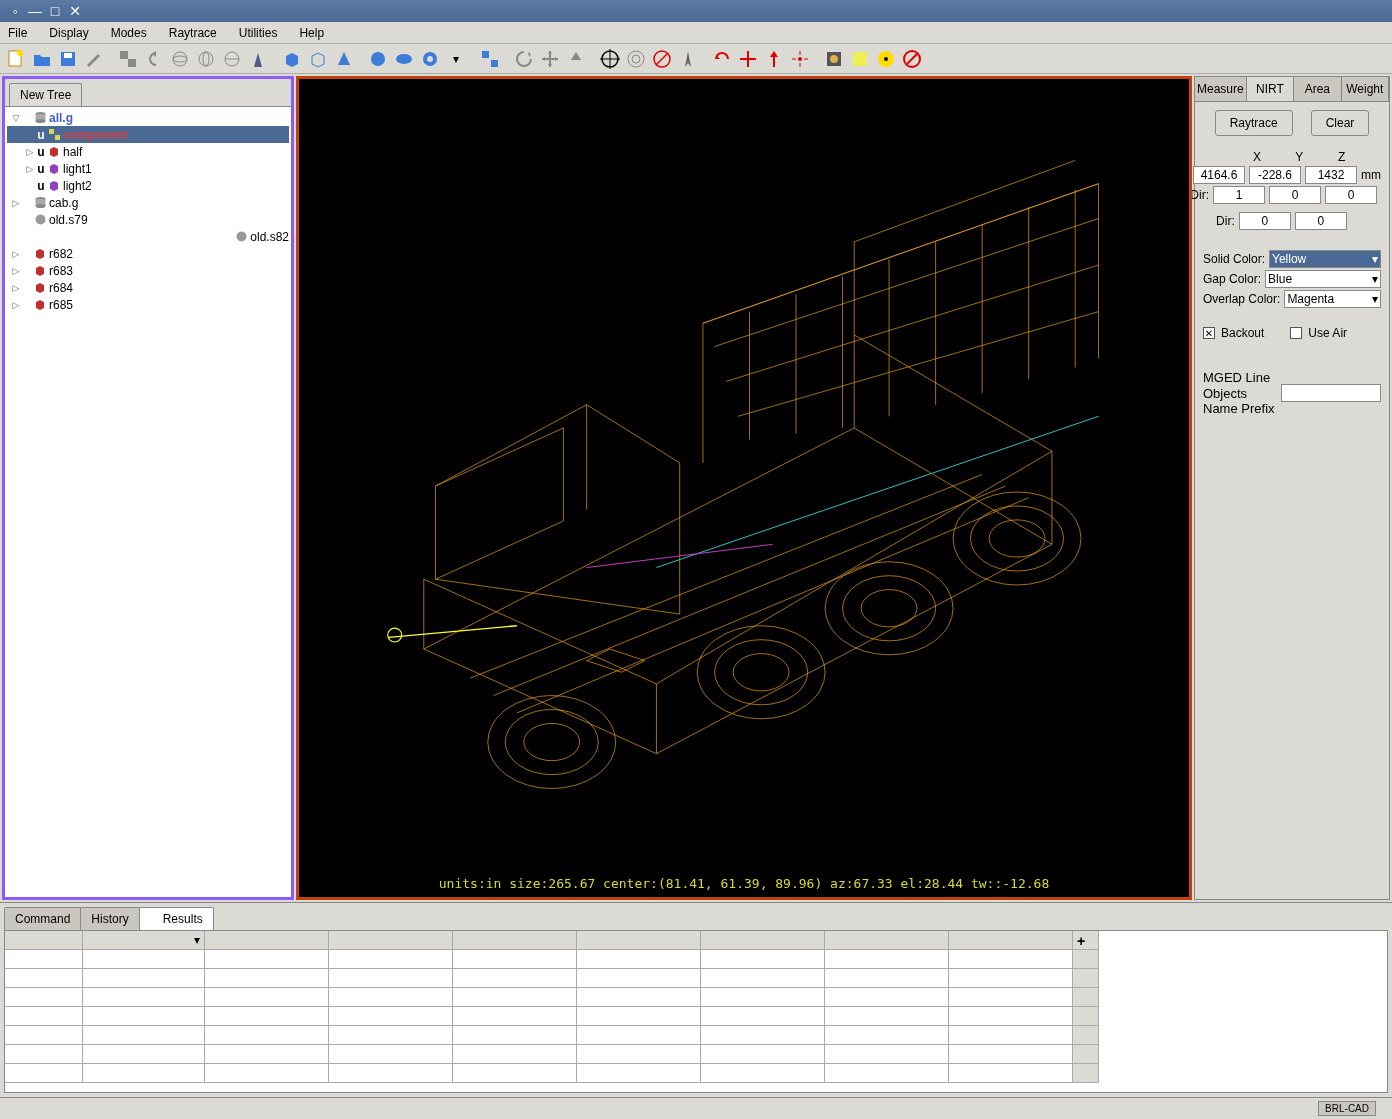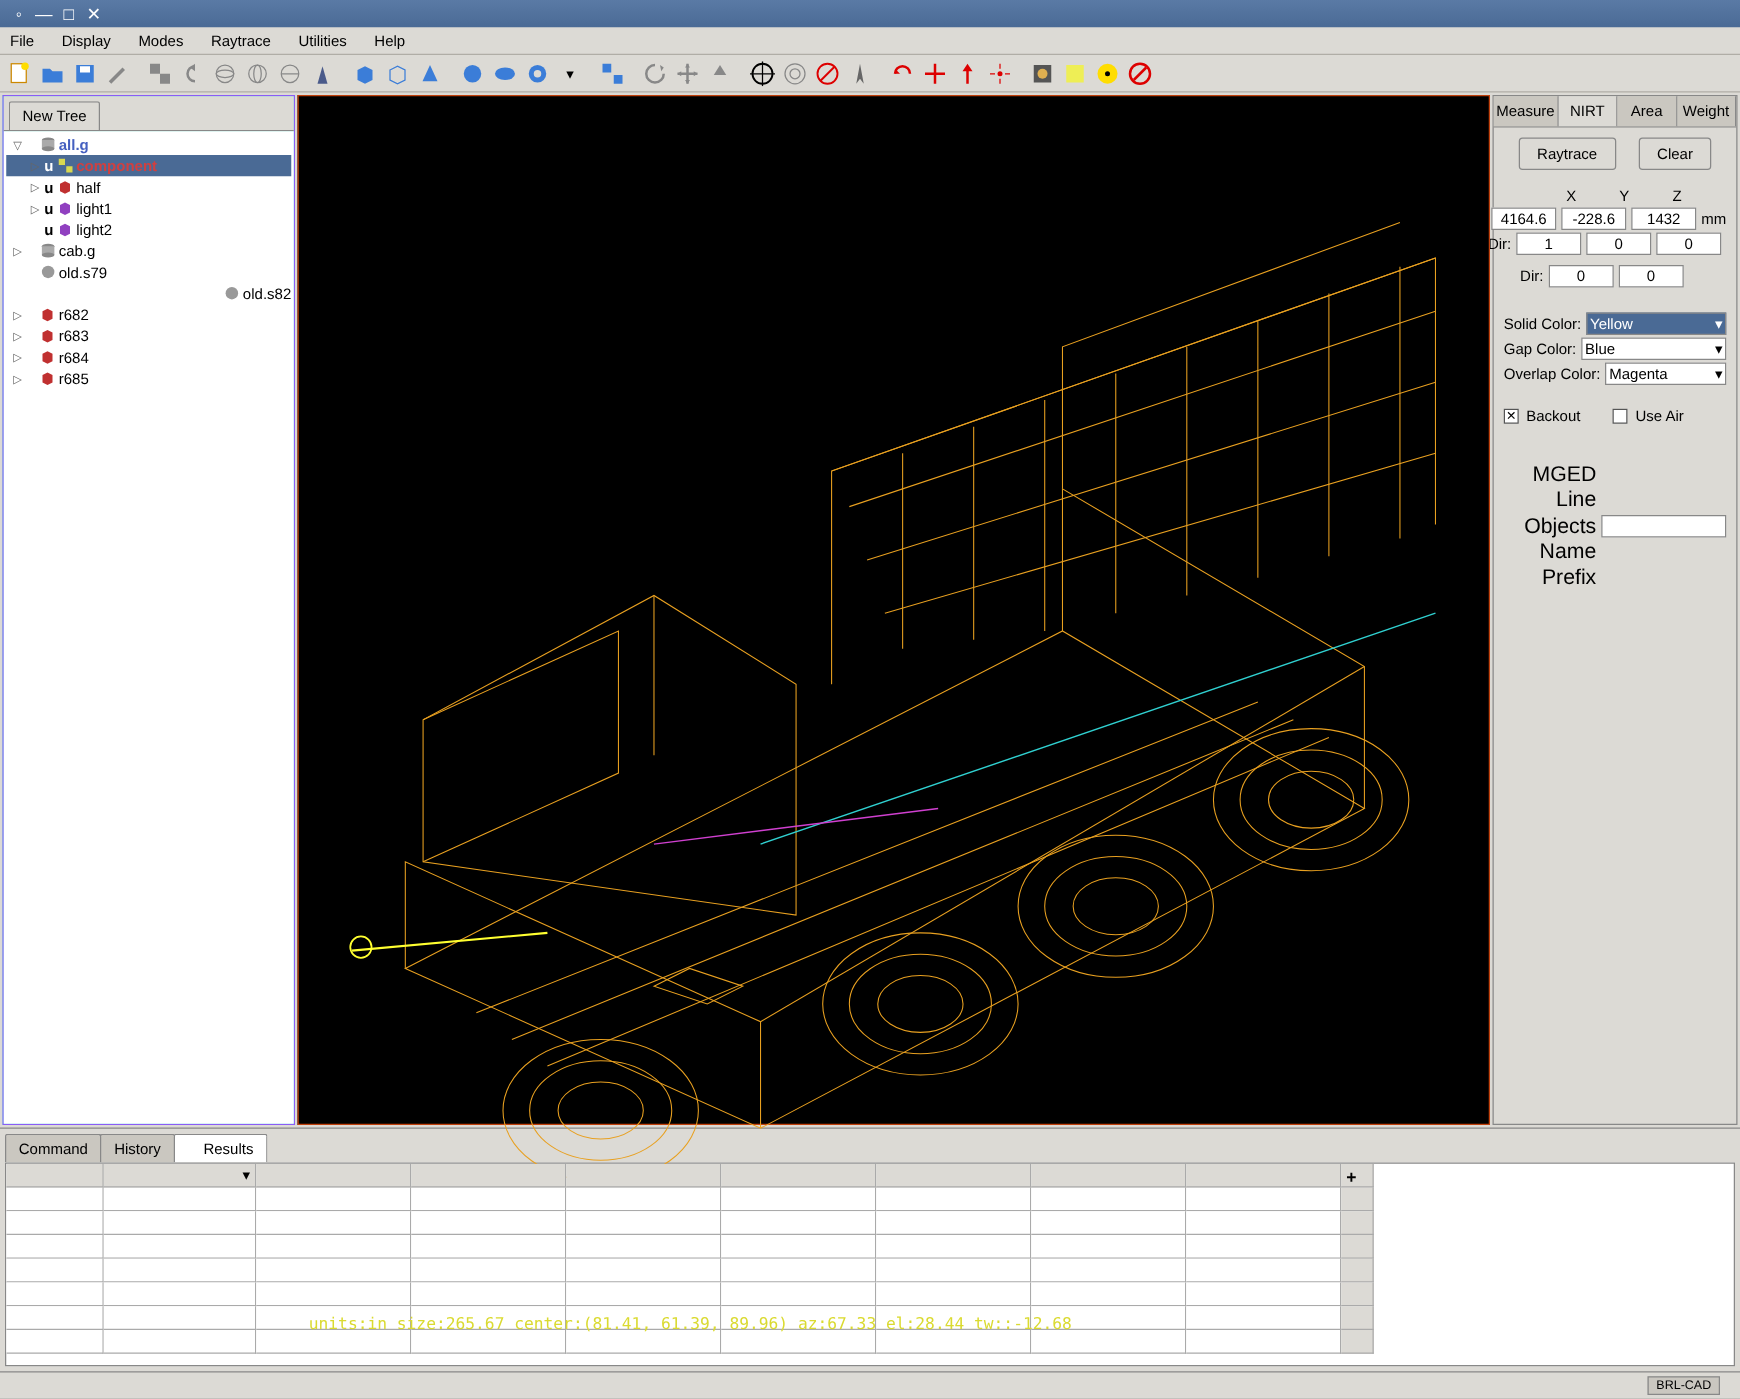--- a/index.html
+++ b/index.html
@@ -6,31 +6,31 @@
 body { background: #dcdad5; overflow: hidden; }
 .titlebar { background: linear-gradient(#5a7aa5, #4a6a95); height: 22px; display: flex; align-items: center; padding: 0 4px; color: #fff; }
 .titlebar .title { flex: 1; text-align: center; font-weight: bold; }
 .titlebar .ctrl { width: 18px; height: 16px; margin-left: 2px; display: flex; align-items: center; justify-content: center; font-size: 14px; color: #fff; }
 .menubar { background: #dcdad5; height: 22px; display: flex; align-items: center; border-bottom: 1px solid #b0ada6; padding: 0 4px; gap: 14px; }
 .menubar span { padding: 2px 4px; }
 .toolbar { background: #dcdad5; height: 30px; display: flex; align-items: center; padding: 0 4px; gap: 2px; border-bottom: 1px solid #b0ada6; }
 .tb-icon { width: 24px; height: 24px; border: 1px solid transparent; display: flex; align-items: center; justify-content: center; }
 .tb-sep { width: 6px; }
 .content { display: flex; height: calc(100vh - 22px - 22px - 30px - 195px - 22px); }
-.tree-panel { width: 234px; background: #5eead4; border: 1px solid #8b5cf6; margin: 2px 0 2px 2px; display: flex; flex-direction: column; }
+.tree-panel { width: 292px; background: #0f172a; border: 3px solid #8b5cf6; margin: 2px 0 2px 2px; display: flex; flex-direction: column; }
 .tree-tab-row { background: #dcdad5; border-bottom: 1px solid #888; padding: 4px 0 0 4px; }
 .tree-tab { display: inline-block; padding: 4px 10px; background: #dcdad5; border: 1px solid #888; border-bottom: none; border-radius: 2px 2px 0 0; }
 .tree-body { flex: 1; background: #fff; overflow: auto; padding: 2px; }
 .tree-row { display: flex; align-items: center; height: 17px; white-space: nowrap; }
 .tr-arrow { width: 10px; text-align: center; color: #666; font-size: 9px; }
 .tr-ic { width: 14px; height: 14px; display: inline-flex; align-items: center; justify-content: center; margin-right: 2px; }
 .tr-sel { background: #4a6a95; color: #fff; }
 .tr-red { color: #d04040; font-weight: bold; }
 .tr-blue { color: #4560c0; font-weight: bold; }
-.viewport { flex: 1; background: #000; margin: 2px; border: 1px solid #c2410c; position: relative; display: flex; flex-direction: column; }
+.viewport { flex: 1; background: #000; margin: 2px; border: 3px solid #c2410c; position: relative; display: flex; flex-direction: column; align-items: center; }
 .vp-canvas { flex: 1; position: relative; }
 .vp-status { color: #dada30; font-family: monospace; font-size: 13px; padding: 6px 8px; }
 .right-panel { width: 196px; background: #dcdad5; border: 1px solid #888; margin: 2px 2px 2px 0; display: flex; flex-direction: column; }
 .rp-tabs { display: flex; border-bottom: 1px solid #888; }
 .rp-tab { flex: 1; text-align: center; padding: 5px 2px; background: #cac7c0; border-right: 1px solid #888; }
 .rp-tab.active { background: #dcdad5; }
 .rp-body { padding: 8px; }
 .btn { background: #dcdad5; border: 1px solid #888; padding: 5px 14px; border-radius: 3px; display: inline-block; }
 .rp-row { display: flex; align-items: center; gap: 4px; margin: 2px 0; justify-content: flex-end; }
 .rp-row label { text-align: right; }
@@ -498,21 +498,21 @@
       <div style="height:16px"></div>
       <div style="display:flex;gap:6px;align-items:center">
         <div class="cb">✕</div>
         <span>Backout</span>
         <div style="width:14px"></div>
         <div class="cb"></div>
         <span>Use Air</span>
       </div>
       <div style="height:30px"></div>
       <div style="display:flex;align-items:center;gap:4px">
-        <div style="font-size:17px;text-align:right;line-height:1.2">MGED Line Objects Name Prefix</div>
+        <div style="font-size:13px;line-height:1.2">MGED Line Objects Name Prefix</div>
         <input class="inp" style="width: 100px; text-align: left;" value="">
       </div>
     </div>
   </div>
 </div>
 
 <div class="bottom-panel">
   <div class="bp-tabs">
     <div class="bp-tab">Command</div>
     <div class="bp-tab">History</div>

